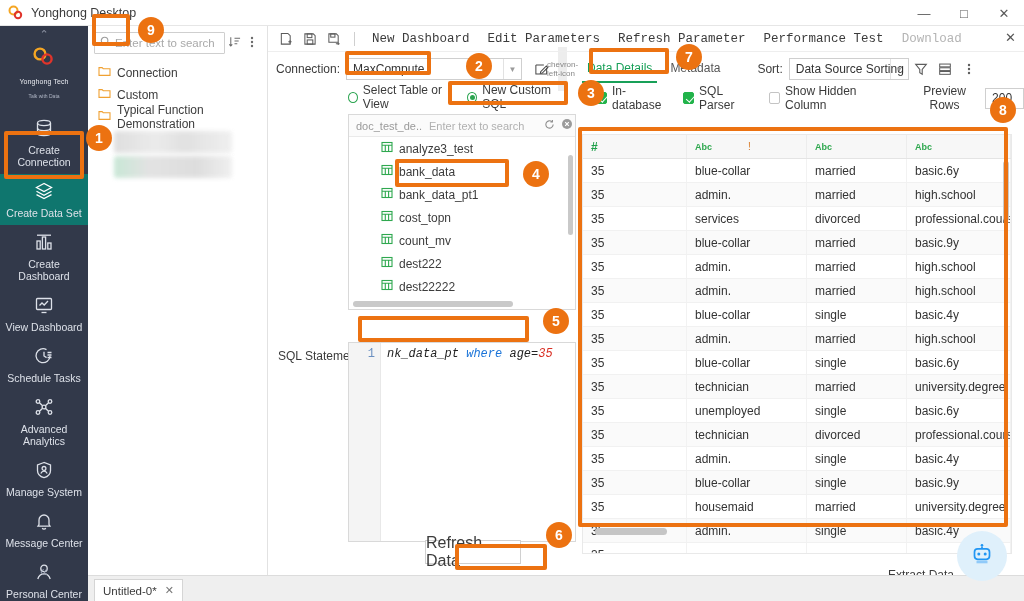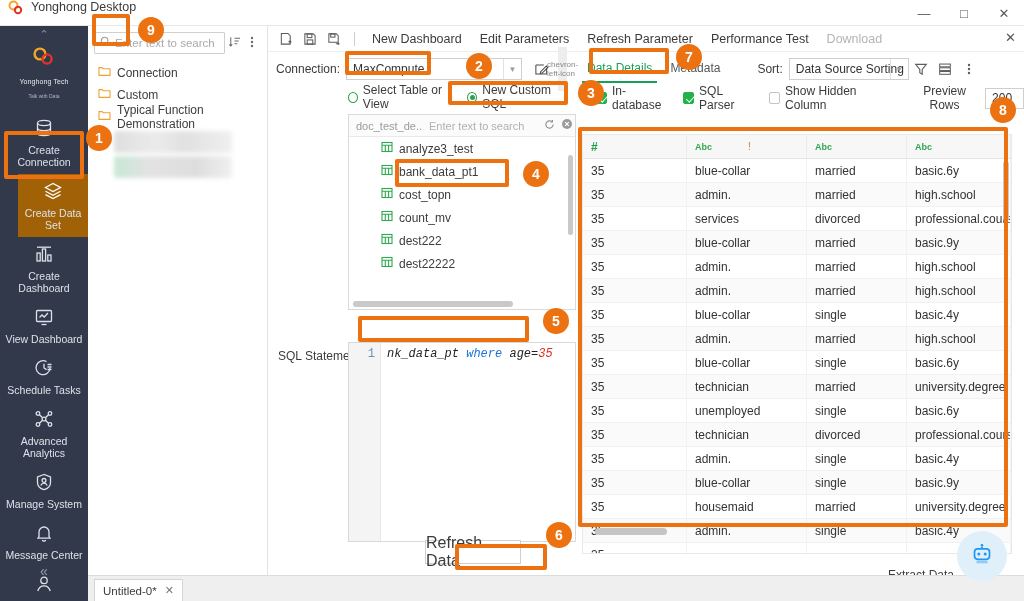--- a/index.html
+++ b/index.html
@@ -10,42 +10,42 @@
     color: #333;
     background: #fff;
     overflow: hidden;
   }
   #app { position: relative; width: 1024px; height: 601px; background: #fff; }
 
   
   .titlebar {
     position: absolute; left: 0; top: 0; width: 1024px; height: 26px;
     background: #ffffff; border-bottom: 1px solid #e6e6e6;
-    display: flex; align-items: flex-start;
+    display: flex; align-items: center;
   }
   .titlebar .logo { margin-left: 8px; width: 16px; height: 16px; display: block; }
   .titlebar .apptitle { margin-left: 7px; font-size: 12.5px; color: #3b3b3b; }
   .winbtns { position: absolute; right: 0; top: 0; height: 26px; display: flex; }
   .winbtn { width: 40px; height: 26px; display: flex; align-items: center; justify-content: center;
             color: #5a5a5a; font-size: 13px; }
 
   
   .sidebar {
     position: absolute; left: 0; top: 26px; width: 88px; height: 575px;
     background: #32394a; color: #d3d7e0;
   }
   .sb-caret { text-align: center; color: #8a90a0; font-size: 11px; padding-top: 2px; height: 14px; }
   .sb-brand { padding: 6px 0 10px; text-align: center; }
   .sb-brand .bmark { display:block; margin: 0 auto 2px; }
   .sb-brand .bt1 { font-size: 7px; color: #e7e9ef; letter-spacing:.1px; }
   .sb-brand .bt2 { font-size: 5px; color: #aeb4c3; }
   .sb-item { padding: 7px 2px 6px; text-align: center; cursor: pointer; position: relative; }
   .sb-item .ic { display: block; margin: 0 auto 3px; }
   .sb-item .lb { font-size: 10.5px; color: #dde1e9; line-height: 12px; display:block; }
-  .sb-item.active { background: #a16207; margin-left: 18px; }
+  .sb-item.active { background: #0f766e; }
   .sb-collapse { position: absolute; bottom: 22px; left: 0; width: 88px; text-align: center;
                  color: #98a0b2; font-size: 14px; cursor: pointer; }
 
   
   .filepanel { position: absolute; left: 88px; top: 26px; width: 180px; height: 549px; background: #fff;
                border-right: 1px solid #e2e2e2; }
   .fp-search { display: flex; align-items: center; padding: 6px 6px 4px 6px; }
   .fp-inputwrap { position: relative; flex: 1; height: 22px; border: 1px solid #cfcfcf; background: #fff;
                   display: flex; align-items: center; border-radius: 1px; }
   .fp-inputwrap .mag { margin: 0 4px 0 5px; }
@@ -60,21 +60,21 @@
              background: linear-gradient(90deg,#d9d9d9,#e8e8e8 35%,#dcdcdc 60%,#ededed);
              filter: blur(2.2px); opacity: .85; }
   .fp-blur.g { background: linear-gradient(90deg,#bfe3cf,#dedede 30%,#d8d8d8 70%,#ededed); }
 
   
   .main { position: absolute; left: 268px; top: 26px; width: 756px; height: 549px; background: #fff; }
   .mtoolbar { height: 26px; display: flex; align-items: center; border-bottom: 1px solid #eee;
               padding-left: 6px; position: relative; }
   .tb-ic { width: 24px; height: 22px; display: flex; align-items: center; justify-content: center; cursor: pointer; }
   .tb-sep { width: 1px; height: 14px; background: #cfcfcf; margin: 0 8px; }
-  .tb-txt { font-size: 12.5px; color: #3b3b3b; padding: 0 9px; cursor: pointer; }
+  .tb-txt { font-size: 12.5px; color: #3b3b3b; padding: 0 9px; cursor: pointer; font-family: Liberation Mono, monospace; }
   .tb-txt.disabled { color: #b4b4b4; cursor: default; }
   .tb-close { position: absolute; right: 8px; top: 4px; color: #555; font-size: 13px; cursor: pointer; }
 
   
   .connrow { height: 34px; display: flex; align-items: center; padding-left: 8px; }
   .connlbl { font-size: 12px; color: #3b3b3b; margin-right: 6px; }
   .selbox { width: 176px; height: 22px; border: 1px solid #cfcfcf; background: #fff; display: flex;
             align-items: center; font-size: 12px; color: #333; padding-left: 6px; position: relative; }
   .selbox .arrow { position: absolute; right: 0; top: 0; width: 18px; height: 20px; border-left: 1px solid #e2e2e2;
                    display: flex; align-items: center; justify-content: center; color: #9a9a9a; font-size: 8px; }
@@ -452,20 +452,27 @@
               </svg>
           </div>
         </div>
         <div class="tb-list">
           <div class="tnode">
             <span><svg width="12" height="12" viewBox="0 0 12 12" fill="none" stroke="#2fa84f" stroke-width="1.1">
                   <rect x="1" y="1.5" width="10" height="9"></rect>
                   <path d="M1 4.2h10M4.3 4.2v6.3M7.6 4.2v6.3"></path>
                 </svg></span>
             <span class="tname">analyze3_test</span>
+          </div>
+          <div class="tnode">
+            <span><svg width="12" height="12" viewBox="0 0 12 12" fill="none" stroke="#2fa84f" stroke-width="1.1">
+                  <rect x="1" y="1.5" width="10" height="9"></rect>
+                  <path d="M1 4.2h10M4.3 4.2v6.3M7.6 4.2v6.3"></path>
+                </svg></span>
+            <span class="tname">bank_data</span>
           </div>
           <div class="tnode">
             <span><svg width="12" height="12" viewBox="0 0 12 12" fill="none" stroke="#2fa84f" stroke-width="1.1">
                   <rect x="1" y="1.5" width="10" height="9"></rect>
                   <path d="M1 4.2h10M4.3 4.2v6.3M7.6 4.2v6.3"></path>
                 </svg></span>
             <span class="tname">bank_data_pt1</span>
           </div>
           <div class="tnode">
             <span><svg width="12" height="12" viewBox="0 0 12 12" fill="none" stroke="#2fa84f" stroke-width="1.1">

